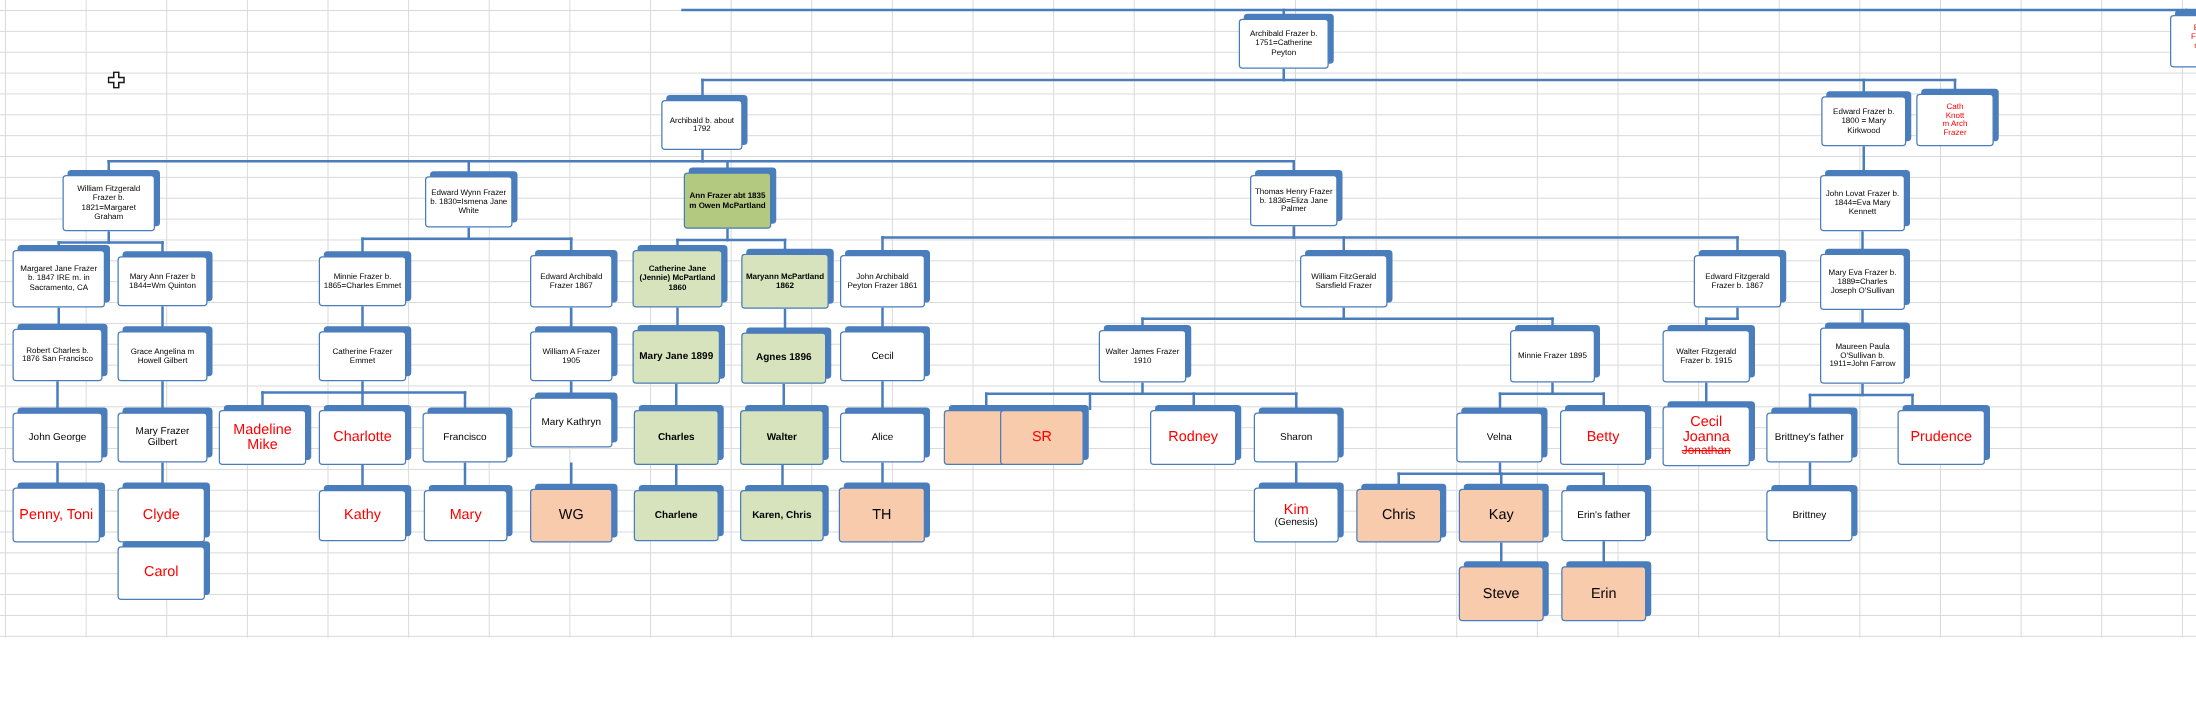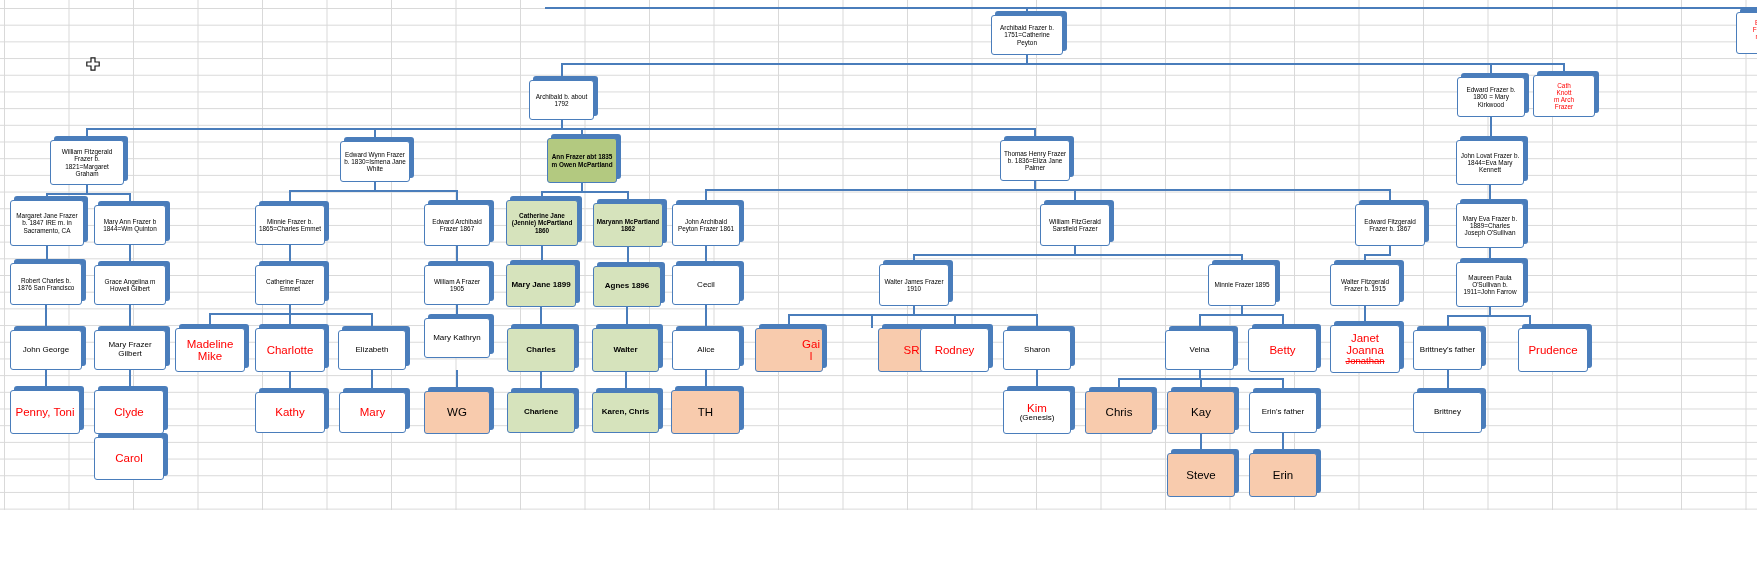--- a/index.html
+++ b/index.html
@@ -238,54 +238,54 @@
       <div class="node f-white s-m" style="left: 94px; top: 330px; width: 72px; height: 40px;">
         <div class="lab">Mary Frazer Gilbert</div>
       </div>
       <div class="node f-white s-l red" style="left: 175px; top: 328px; width: 70px; height: 44px;">
         <div class="lab">Madeline Mike</div>
       </div>
       <div class="node f-white s-l red" style="left: 255px; top: 328px; width: 70px; height: 44px;">
         <div class="lab">Charlotte</div>
       </div>
       <div class="node f-white s-m" style="left: 338px; top: 330px; width: 68px; height: 40px;">
-        <div class="lab">Elizabeth</div>
+        <div class="lab">Francisco</div>
       </div>
       <div class="node f-white s-m" style="left: 424px; top: 318px; width: 66px; height: 40px;">
         <div class="lab">Mary Kathryn</div>
       </div>
       <div class="node f-green s-m" style="left: 507px; top: 328px; width: 68px; height: 44px;">
         <div class="lab">Charles</div>
       </div>
       <div class="node f-green s-m" style="left: 592px; top: 328px; width: 67px; height: 44px;">
         <div class="lab">Walter</div>
       </div>
       <div class="node f-white s-m" style="left: 672px; top: 330px; width: 68px; height: 40px;">
         <div class="lab">Alice</div>
       </div>
       <div class="node f-orange s-l red" style="left: 755px; top: 328px; width: 68px; height: 44px; padding-left: 46px;">
         <div class="lab">Gail</div>
       </div>
-      <div class="node f-orange s-l red" style="left: 878px; top: 328px; width: 67px; height: 44px;">
+      <div class="node f-orange s-l red" style="left: 800px; top: 328px; width: 67px; height: 44px;">
         <div class="lab">SR</div>
       </div>
       <div class="node f-white s-l red" style="left: 920px; top: 328px; width: 69px; height: 44px;">
         <div class="lab">Rodney</div>
       </div>
       <div class="node f-white s-m" style="left: 1003px; top: 330px; width: 68px; height: 40px;">
         <div class="lab">Sharon</div>
       </div>
       <div class="node f-white s-m" style="left: 1165px; top: 330px; width: 69px; height: 40px;">
         <div class="lab">Velna</div>
       </div>
       <div class="node f-white s-l red" style="left: 1248px; top: 328px; width: 69px; height: 44px;">
         <div class="lab">Betty</div>
       </div>
       <div class="node f-white s-l red" style="left: 1330px; top: 325px; width: 70px; height: 48px;">
-        <div class="lab">Janet Joanna</div>
+        <div class="lab">Cecil Joanna</div>
         <div class="sub strike">Jonathan</div>
       </div>
       <div class="node f-white s-m" style="left: 1413px; top: 330px; width: 69px; height: 40px;">
         <div class="lab">Brittney's father</div>
       </div>
       <div class="node f-white s-l red" style="left: 1495px; top: 328px; width: 70px; height: 44px; margin-left: 23px;">
         <div class="lab">Prudence</div>
       </div>
       <div class="node f-white s-l red" style="left: 10px; top: 390px; width: 70px; height: 44px;">
         <div class="lab">Penny, Toni</div>

